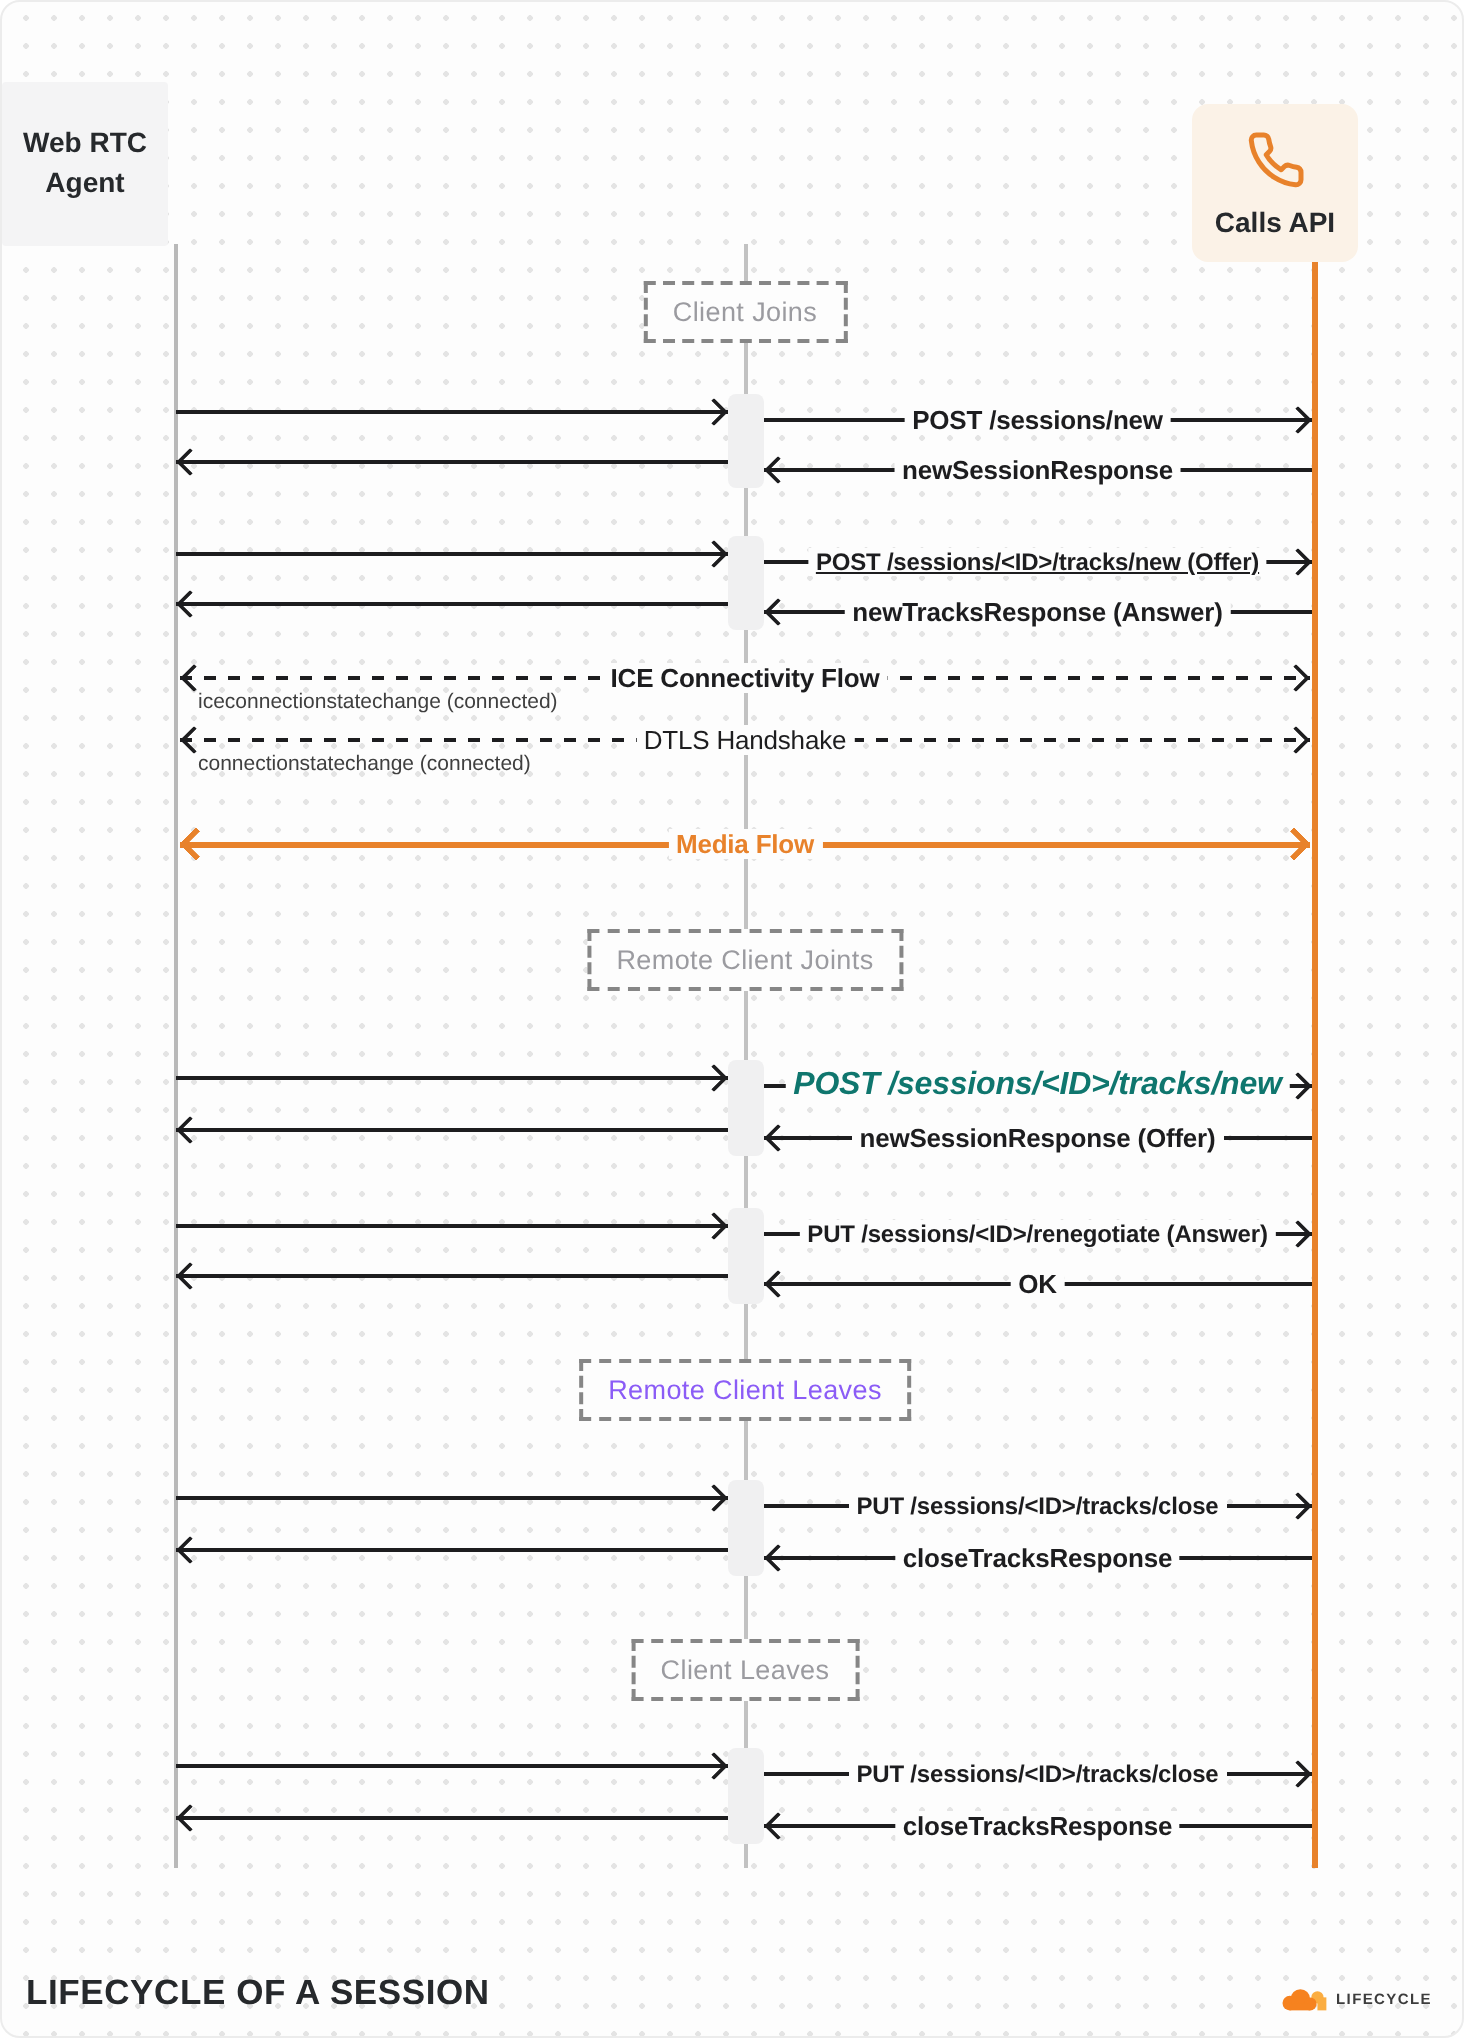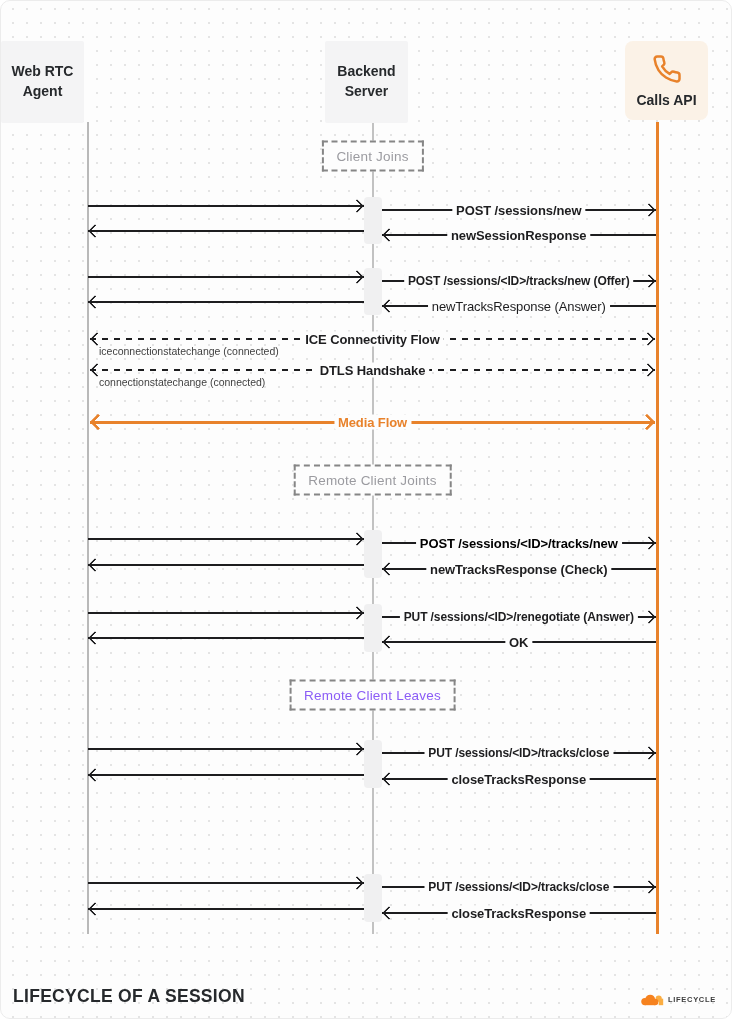--- a/index.html
+++ b/index.html
@@ -34,26 +34,22 @@
 </head>
 <body>
 
 <div class="canvas">
 
   <div class="actor">
     <span>Web RTC
 Agent</span>
   </div>
 
-  <div class="actor" style="left:324px;">
-    <span>Backend
-Server</span>
-  </div>
 
-  <div class="actor calls-api" style="left:624px;">
+  <div class="actor calls-api" style="left:595px;margin-top:11px;">
     <span style="display:inline-flex;">
       <svg width="30" height="30" viewBox="0 0 24 24" fill="none" stroke="#E8822B" stroke-width="2" stroke-linecap="round" stroke-linejoin="round">
         <path d="M22 16.92v3a2 2 0 0 1-2.18 2 19.79 19.79 0 0 1-8.63-3.07 19.5 19.5 0 0 1-6-6 19.79 19.79 0 0 1-3.07-8.67A2 2 0 0 1 4.11 2h3a2 2 0 0 1 2 1.72 12.84 12.84 0 0 0 .7 2.81 2 2 0 0 1-.45 2.11L8.09 9.91a16 16 0 0 0 6 6l1.27-1.27a2 2 0 0 1 2.11-.45 12.84 12.84 0 0 0 2.81.7A2 2 0 0 1 22 16.92z"></path>
       </svg>
     </span>
     <span>Calls API</span>
   </div>
 
   <div class="layer" id="diagram-layer">
       <div style="left: 79.5px; top: 121px; width: 2px; height: 812px; background: rgb(185, 185, 185); z-index: 1;"></div>
@@ -73,49 +69,49 @@
       <div style="left: 511.75px; top: 209px; transform: translate(-50%, -50%); background: rgb(253, 253, 253); padding: 0px 4px; font-weight: 700; white-space: nowrap; color: rgb(29, 29, 31); letter-spacing: -0.1px; z-index: 5; font-size: 13px;">POST /sessions/new</div>
       <div style="left: 374.5px; width: 274.5px; z-index: 3; top: 233px; height: 2px; background: rgb(29, 29, 31);"></div>
       <div style="width: 10px; height: 10px; top: 229px; z-index: 4; border-top: 2.5px solid rgb(29, 29, 31); border-right: 2.5px solid rgb(29, 29, 31); border-radius: 1px; left: 376.5px; transform: rotate(-135deg);"></div>
       <div style="left: 511.75px; top: 234px; transform: translate(-50%, -50%); background: rgb(253, 253, 253); padding: 0px 4px; font-weight: 700; white-space: nowrap; color: rgb(29, 29, 31); letter-spacing: -0.1px; z-index: 5; font-size: 13px;">newSessionResponse</div>
       <div style="left: 81px; width: 276px; z-index: 3; top: 229px; height: 2px; background: rgb(29, 29, 31);"></div>
       <div style="width: 10px; height: 10px; top: 225px; z-index: 4; border-top: 2.5px solid rgb(29, 29, 31); border-right: 2.5px solid rgb(29, 29, 31); border-radius: 1px; left: 83px; transform: rotate(-135deg);"></div>
       <div style="left: 81px; width: 276px; z-index: 3; top: 275px; height: 2px; background: rgb(29, 29, 31);"></div>
       <div style="width: 10px; height: 10px; top: 271px; z-index: 4; border-top: 2.5px solid rgb(29, 29, 31); border-right: 2.5px solid rgb(29, 29, 31); border-radius: 1px; left: 345px; transform: rotate(45deg);"></div>
       <div style="left: 374.5px; width: 274.5px; z-index: 3; top: 279px; height: 2px; background: rgb(29, 29, 31);"></div>
       <div style="width: 10px; height: 10px; top: 275px; z-index: 4; border-top: 2.5px solid rgb(29, 29, 31); border-right: 2.5px solid rgb(29, 29, 31); border-radius: 1px; left: 637px; transform: rotate(45deg);"></div>
-      <div style="left: 511.75px; top: 280px; transform: translate(-50%, -50%); background: rgb(253, 253, 253); padding: 0px 4px; font-weight: 700; white-space: nowrap; color: rgb(29, 29, 31); letter-spacing: -0.1px; z-index: 5; font-size: 12px;">POST /sessions/&lt;ID&gt;/tracks/new (Offer)</div>
+      <div style="left: 511.75px; top: 280px; transform: translate(-50%, -50%); background: rgb(253, 253, 253); padding: 0px 4px; font-weight: 700; white-space: nowrap; color: rgb(29, 29, 31); letter-spacing: -0.1px; z-index: 5; font-size: 12px; text-decoration: underline;">POST /sessions/&lt;ID&gt;/tracks/new (Offer)</div>
       <div style="left: 374.5px; width: 274.5px; z-index: 3; top: 304px; height: 2px; background: rgb(29, 29, 31);"></div>
       <div style="width: 10px; height: 10px; top: 300px; z-index: 4; border-top: 2.5px solid rgb(29, 29, 31); border-right: 2.5px solid rgb(29, 29, 31); border-radius: 1px; left: 376.5px; transform: rotate(-135deg);"></div>
-      <div style="left: 511.75px; top: 305px; transform: translate(-50%, -50%); background: rgb(253, 253, 253); padding: 0px 4px; font-weight: 400; white-space: nowrap; color: rgb(29, 29, 31); letter-spacing: -0.1px; z-index: 5; font-size: 13px;">newTracksResponse (Answer)</div>
+      <div style="left: 511.75px; top: 305px; transform: translate(-50%, -50%); background: rgb(253, 253, 253); padding: 0px 4px; font-weight: 700; white-space: nowrap; color: rgb(29, 29, 31); letter-spacing: -0.1px; z-index: 5; font-size: 13px;">newTracksResponse (Answer)</div>
       <div style="left: 81px; width: 276px; z-index: 3; top: 300px; height: 2px; background: rgb(29, 29, 31);"></div>
       <div style="width: 10px; height: 10px; top: 296px; z-index: 4; border-top: 2.5px solid rgb(29, 29, 31); border-right: 2.5px solid rgb(29, 29, 31); border-radius: 1px; left: 83px; transform: rotate(-135deg);"></div>
       <div style="left: 83px; width: 565px; z-index: 3; top: 336.75px; height: 2.5px; background: repeating-linear-gradient(90deg, rgb(29, 29, 31) 0px, rgb(29, 29, 31) 6px, transparent 6px, transparent 12px);"></div>
       <div style="width: 10px; height: 10px; top: 333px; z-index: 4; border-top: 2.5px solid rgb(29, 29, 31); border-right: 2.5px solid rgb(29, 29, 31); border-radius: 1px; left: 636px; transform: rotate(45deg);"></div>
       <div style="width: 10px; height: 10px; top: 333px; z-index: 4; border-top: 2.5px solid rgb(29, 29, 31); border-right: 2.5px solid rgb(29, 29, 31); border-radius: 1px; left: 85px; transform: rotate(-135deg);"></div>
       <div style="left: 365.5px; top: 338px; transform: translate(-50%, -50%); background: rgb(253, 253, 253); padding: 0px 4px; font-weight: 700; white-space: nowrap; color: rgb(29, 29, 31); letter-spacing: -0.1px; z-index: 5; font-size: 13px;">ICE Connectivity Flow</div>
       <div style="left: 92px; top: 344px; font-size: 10.5px; color: rgb(63, 63, 63); white-space: nowrap; z-index: 5;">iceconnectionstatechange (connected)</div>
       <div style="left: 83px; width: 565px; z-index: 3; top: 367.75px; height: 2.5px; background: repeating-linear-gradient(90deg, rgb(29, 29, 31) 0px, rgb(29, 29, 31) 6px, transparent 6px, transparent 12px);"></div>
       <div style="width: 10px; height: 10px; top: 364px; z-index: 4; border-top: 2.5px solid rgb(29, 29, 31); border-right: 2.5px solid rgb(29, 29, 31); border-radius: 1px; left: 636px; transform: rotate(45deg);"></div>
       <div style="width: 10px; height: 10px; top: 364px; z-index: 4; border-top: 2.5px solid rgb(29, 29, 31); border-right: 2.5px solid rgb(29, 29, 31); border-radius: 1px; left: 85px; transform: rotate(-135deg);"></div>
-      <div style="left: 365.5px; top: 369px; transform: translate(-50%, -50%); background: rgb(253, 253, 253); padding: 0px 4px; font-weight: 700; white-space: nowrap; color: rgb(29, 29, 31); letter-spacing: -0.1px; z-index: 5; font-size: 13px;">DTLS Handshake</div>
+      <div style="left: 365.5px; top: 369px; transform: translate(-50%, -50%); background: rgb(253, 253, 253); padding: 0px 4px; font-weight: 400; white-space: nowrap; color: rgb(29, 29, 31); letter-spacing: -0.1px; z-index: 5; font-size: 13px;">DTLS Handshake</div>
       <div style="left: 92px; top: 375px; font-size: 10.5px; color: rgb(63, 63, 63); white-space: nowrap; z-index: 5;">connectionstatechange (connected)</div>
       <div style="left: 83px; width: 565px; z-index: 3; top: 419.5px; height: 3px; background: rgb(232, 130, 43);"></div>
       <div style="width: 12px; height: 12px; top: 415px; z-index: 4; border-top: 3px solid rgb(232, 130, 43); border-right: 3px solid rgb(232, 130, 43); border-radius: 1px; left: 634px; transform: rotate(45deg);"></div>
       <div style="width: 12px; height: 12px; top: 415px; z-index: 4; border-top: 3px solid rgb(232, 130, 43); border-right: 3px solid rgb(232, 130, 43); border-radius: 1px; left: 85px; transform: rotate(-135deg);"></div>
       <div style="left: 365.5px; top: 421px; transform: translate(-50%, -50%); background: rgb(253, 253, 253); padding: 0px 4px; font-weight: 700; white-space: nowrap; color: rgb(232, 130, 43); letter-spacing: -0.1px; z-index: 5; font-size: 13px;">Media Flow</div>
       <div style="left: 365.5px; top: 479px; transform: translate(-50%, -50%); border: 2px dashed rgb(134, 134, 134); background: rgb(253, 253, 253); padding: 6px 13px; font-size: 13.5px; color: rgb(155, 155, 160); letter-spacing: 0.2px; white-space: nowrap; z-index: 6;">Remote Client Joints</div>
       <div style="left: 81px; width: 276px; z-index: 3; top: 537px; height: 2px; background: rgb(29, 29, 31);"></div>
       <div style="width: 10px; height: 10px; top: 533px; z-index: 4; border-top: 2.5px solid rgb(29, 29, 31); border-right: 2.5px solid rgb(29, 29, 31); border-radius: 1px; left: 345px; transform: rotate(45deg);"></div>
       <div style="left: 374.5px; width: 274.5px; z-index: 3; top: 541px; height: 2px; background: rgb(29, 29, 31);"></div>
       <div style="width: 10px; height: 10px; top: 537px; z-index: 4; border-top: 2.5px solid rgb(29, 29, 31); border-right: 2.5px solid rgb(29, 29, 31); border-radius: 1px; left: 637px; transform: rotate(45deg);"></div>
-      <div style="left: 511.75px; top: 542px; transform: translate(-50%, -50%); background: rgb(253, 253, 253); padding: 0px 4px; font-weight: 700; white-space: nowrap; color: #000000; letter-spacing: -0.1px; z-index: 5; font-size: 13px;">POST /sessions/&lt;ID&gt;/tracks/new</div>
+      <div style="left: 511.75px; top: 542px; transform: translate(-50%, -50%); background: rgb(253, 253, 253); padding: 0px 4px; font-weight: 700; white-space: nowrap; color: #0f766e; letter-spacing: -0.1px; z-index: 5; font-size: 16px; font-style: italic;">POST /sessions/&lt;ID&gt;/tracks/new</div>
       <div style="left: 374.5px; width: 274.5px; z-index: 3; top: 567px; height: 2px; background: rgb(29, 29, 31);"></div>
       <div style="width: 10px; height: 10px; top: 563px; z-index: 4; border-top: 2.5px solid rgb(29, 29, 31); border-right: 2.5px solid rgb(29, 29, 31); border-radius: 1px; left: 376.5px; transform: rotate(-135deg);"></div>
-      <div style="left: 511.75px; top: 568px; transform: translate(-50%, -50%); background: rgb(253, 253, 253); padding: 0px 4px; font-weight: 700; white-space: nowrap; color: rgb(29, 29, 31); letter-spacing: -0.1px; z-index: 5; font-size: 13px;">newTracksResponse (Check)</div>
+      <div style="left: 511.75px; top: 568px; transform: translate(-50%, -50%); background: rgb(253, 253, 253); padding: 0px 4px; font-weight: 700; white-space: nowrap; color: rgb(29, 29, 31); letter-spacing: -0.1px; z-index: 5; font-size: 13px;">newSessionResponse (Offer)</div>
       <div style="left: 81px; width: 276px; z-index: 3; top: 563px; height: 2px; background: rgb(29, 29, 31);"></div>
       <div style="width: 10px; height: 10px; top: 559px; z-index: 4; border-top: 2.5px solid rgb(29, 29, 31); border-right: 2.5px solid rgb(29, 29, 31); border-radius: 1px; left: 83px; transform: rotate(-135deg);"></div>
       <div style="left: 81px; width: 276px; z-index: 3; top: 611px; height: 2px; background: rgb(29, 29, 31);"></div>
       <div style="width: 10px; height: 10px; top: 607px; z-index: 4; border-top: 2.5px solid rgb(29, 29, 31); border-right: 2.5px solid rgb(29, 29, 31); border-radius: 1px; left: 345px; transform: rotate(45deg);"></div>
       <div style="left: 374.5px; width: 274.5px; z-index: 3; top: 615px; height: 2px; background: rgb(29, 29, 31);"></div>
       <div style="width: 10px; height: 10px; top: 611px; z-index: 4; border-top: 2.5px solid rgb(29, 29, 31); border-right: 2.5px solid rgb(29, 29, 31); border-radius: 1px; left: 637px; transform: rotate(45deg);"></div>
       <div style="left: 511.75px; top: 616px; transform: translate(-50%, -50%); background: rgb(253, 253, 253); padding: 0px 4px; font-weight: 700; white-space: nowrap; color: rgb(29, 29, 31); letter-spacing: -0.1px; z-index: 5; font-size: 12px;">PUT /sessions/&lt;ID&gt;/renegotiate (Answer)</div>
       <div style="left: 374.5px; width: 274.5px; z-index: 3; top: 640px; height: 2px; background: rgb(29, 29, 31);"></div>
       <div style="width: 10px; height: 10px; top: 636px; z-index: 4; border-top: 2.5px solid rgb(29, 29, 31); border-right: 2.5px solid rgb(29, 29, 31); border-radius: 1px; left: 376.5px; transform: rotate(-135deg);"></div>
       <div style="left: 511.75px; top: 641px; transform: translate(-50%, -50%); background: rgb(253, 253, 253); padding: 0px 4px; font-weight: 700; white-space: nowrap; color: rgb(29, 29, 31); letter-spacing: -0.1px; z-index: 5; font-size: 13px;">OK</div>
@@ -125,20 +121,21 @@
       <div style="left: 81px; width: 276px; z-index: 3; top: 747px; height: 2px; background: rgb(29, 29, 31);"></div>
       <div style="width: 10px; height: 10px; top: 743px; z-index: 4; border-top: 2.5px solid rgb(29, 29, 31); border-right: 2.5px solid rgb(29, 29, 31); border-radius: 1px; left: 345px; transform: rotate(45deg);"></div>
       <div style="left: 374.5px; width: 274.5px; z-index: 3; top: 751px; height: 2px; background: rgb(29, 29, 31);"></div>
       <div style="width: 10px; height: 10px; top: 747px; z-index: 4; border-top: 2.5px solid rgb(29, 29, 31); border-right: 2.5px solid rgb(29, 29, 31); border-radius: 1px; left: 637px; transform: rotate(45deg);"></div>
       <div style="left: 511.75px; top: 752px; transform: translate(-50%, -50%); background: rgb(253, 253, 253); padding: 0px 4px; font-weight: 700; white-space: nowrap; color: rgb(29, 29, 31); letter-spacing: -0.1px; z-index: 5; font-size: 12px;">PUT /sessions/&lt;ID&gt;/tracks/close</div>
       <div style="left: 374.5px; width: 274.5px; z-index: 3; top: 777px; height: 2px; background: rgb(29, 29, 31);"></div>
       <div style="width: 10px; height: 10px; top: 773px; z-index: 4; border-top: 2.5px solid rgb(29, 29, 31); border-right: 2.5px solid rgb(29, 29, 31); border-radius: 1px; left: 376.5px; transform: rotate(-135deg);"></div>
       <div style="left: 511.75px; top: 778px; transform: translate(-50%, -50%); background: rgb(253, 253, 253); padding: 0px 4px; font-weight: 700; white-space: nowrap; color: rgb(29, 29, 31); letter-spacing: -0.1px; z-index: 5; font-size: 13px;">closeTracksResponse</div>
       <div style="left: 81px; width: 276px; z-index: 3; top: 773px; height: 2px; background: rgb(29, 29, 31);"></div>
       <div style="width: 10px; height: 10px; top: 769px; z-index: 4; border-top: 2.5px solid rgb(29, 29, 31); border-right: 2.5px solid rgb(29, 29, 31); border-radius: 1px; left: 83px; transform: rotate(-135deg);"></div>
+      <div style="left: 365.5px; top: 834px; transform: translate(-50%, -50%); border: 2px dashed rgb(134, 134, 134); background: rgb(253, 253, 253); padding: 6px 13px; font-size: 13.5px; color: rgb(155, 155, 160); letter-spacing: 0.2px; white-space: nowrap; z-index: 6;">Client Leaves</div>
       <div style="left: 81px; width: 276px; z-index: 3; top: 881px; height: 2px; background: rgb(29, 29, 31);"></div>
       <div style="width: 10px; height: 10px; top: 877px; z-index: 4; border-top: 2.5px solid rgb(29, 29, 31); border-right: 2.5px solid rgb(29, 29, 31); border-radius: 1px; left: 345px; transform: rotate(45deg);"></div>
       <div style="left: 374.5px; width: 274.5px; z-index: 3; top: 885px; height: 2px; background: rgb(29, 29, 31);"></div>
       <div style="width: 10px; height: 10px; top: 881px; z-index: 4; border-top: 2.5px solid rgb(29, 29, 31); border-right: 2.5px solid rgb(29, 29, 31); border-radius: 1px; left: 637px; transform: rotate(45deg);"></div>
       <div style="left: 511.75px; top: 886px; transform: translate(-50%, -50%); background: rgb(253, 253, 253); padding: 0px 4px; font-weight: 700; white-space: nowrap; color: rgb(29, 29, 31); letter-spacing: -0.1px; z-index: 5; font-size: 12px;">PUT /sessions/&lt;ID&gt;/tracks/close</div>
       <div style="left: 374.5px; width: 274.5px; z-index: 3; top: 911px; height: 2px; background: rgb(29, 29, 31);"></div>
       <div style="width: 10px; height: 10px; top: 907px; z-index: 4; border-top: 2.5px solid rgb(29, 29, 31); border-right: 2.5px solid rgb(29, 29, 31); border-radius: 1px; left: 376.5px; transform: rotate(-135deg);"></div>
       <div style="left: 511.75px; top: 912px; transform: translate(-50%, -50%); background: rgb(253, 253, 253); padding: 0px 4px; font-weight: 700; white-space: nowrap; color: rgb(29, 29, 31); letter-spacing: -0.1px; z-index: 5; font-size: 13px;">closeTracksResponse</div>
       <div style="left: 81px; width: 276px; z-index: 3; top: 907px; height: 2px; background: rgb(29, 29, 31);"></div>
       <div style="width: 10px; height: 10px; top: 903px; z-index: 4; border-top: 2.5px solid rgb(29, 29, 31); border-right: 2.5px solid rgb(29, 29, 31); border-radius: 1px; left: 83px; transform: rotate(-135deg);"></div>

